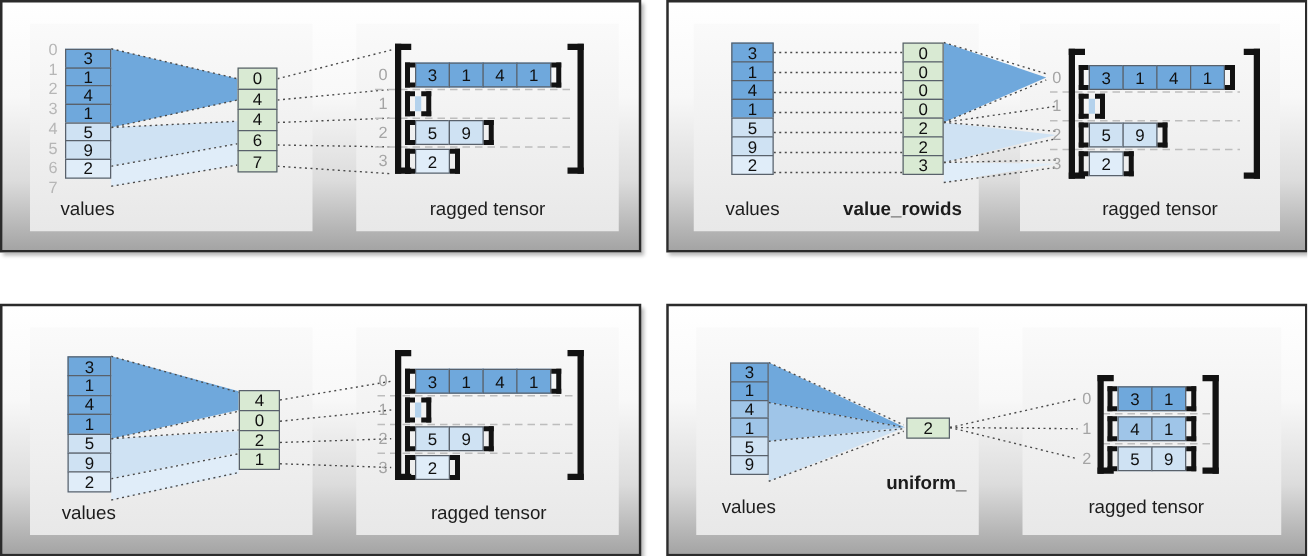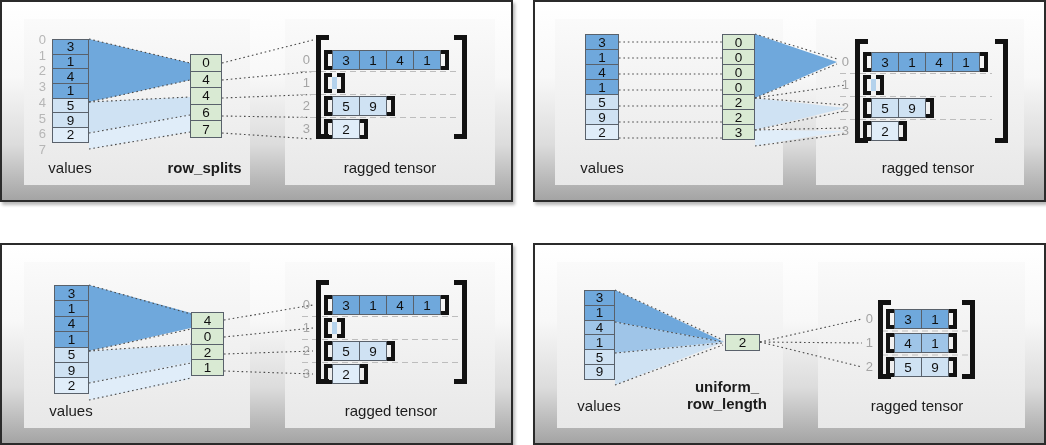--- a/index.html
+++ b/index.html
@@ -110,21 +110,20 @@
         <div class="cell" style="width: 28px; background: rgb(207, 226, 243);">5</div>
         <div class="cell" style="width: 28px; background: rgb(207, 226, 243); margin-left: -1px;">9</div>
         <div class="rb r"></div>
       </div>
     <div class="rrow" style="left:322px;top:117px;">
         <div class="rb l"></div>
         <div class="cell" style="width: 28px; background: rgb(224, 237, 249);">2</div>
         <div class="rb r"></div>
       </div>
     <div class="lbl" style="left:28px;top:157px;width:80px;">values</div>
-    <div class="lbl b" style="left:145px;top:157px;width:115px;">row_splits</div>
     <div class="lbl" style="left:308px;top:157px;width:160px;">ragged tensor</div>
   </div>
 
   <div class="quad" style="left:533px;top:0;">
     <div class="panel" style="left:20px;top:17px;width:228px;height:166px;"></div>
     <div class="panel" style="left:281px;top:17px;width:208px;height:166px;"></div>
     <svg class="lay" width="509" height="198" viewBox="0 0 509 198">
       <polygon points="220,32 302,60 220,96" fill="#6fa8dc"></polygon>
       <polygon points="220,96 310,106 220,128" fill="#cfe2f3"></polygon>
       <polygon points="220,128 310,129 220,144" fill="#e0edf9"></polygon>
@@ -194,20 +193,21 @@
         <div class="cell" style="width: 28px; background: rgb(207, 226, 243);">5</div>
         <div class="cell" style="width: 28px; background: rgb(207, 226, 243); margin-left: -1px;">9</div>
         <div class="rb r"></div>
       </div>
     <div class="rrow" style="left:328px;top:119px;">
         <div class="rb l"></div>
         <div class="cell" style="width: 28px; background: rgb(224, 237, 249);">2</div>
         <div class="rb r"></div>
       </div>
     <div class="lbl" style="left:27px;top:157px;width:80px;">values</div>
+    <div class="lbl b" style="left:122px;top:157px;width:130px;">value_rowids</div>
     <div class="lbl" style="left:313px;top:157px;width:160px;">ragged tensor</div>
   </div>
 
   <div class="quad" style="left:0;top:243px;">
     <div class="panel" style="left:22px;top:17px;width:226px;height:166px;"></div>
     <div class="panel" style="left:283px;top:17px;width:210px;height:166px;"></div>
     <svg class="lay" width="509" height="198" viewBox="0 0 509 198">
       <polygon points="87,40 189,68 189,83 87,106" fill="#6fa8dc"></polygon>
       <polygon points="87,106 189,100 189,117 87,138" fill="#cfe2f3"></polygon>
       <polygon points="87,138 189,117 189,134 87,155" fill="#e0edf9"></polygon>
@@ -330,20 +330,19 @@
         <div class="cell" style="width: 28px; background: rgb(159, 197, 232); margin-left: -1px;">1</div>
         <div class="rb r"></div>
       </div>
     <div class="rrow" style="left:351px;top:112px;">
         <div class="rb l"></div>
         <div class="cell" style="width: 28px; background: rgb(207, 226, 243);">5</div>
         <div class="cell" style="width: 28px; background: rgb(207, 226, 243); margin-left: -1px;">9</div>
         <div class="rb r"></div>
       </div>
     <div class="lbl" style="left:24px;top:152px;width:80px;">values</div>
-    <div class="lbl b" style="left:132px;top:133px;width:120px;">
+    <div class="lbl b" style="left:146px;top:133px;width:120px;">
       <span style="display:block">uniform_</span>
-      <span style="display:block">row_length</span>
     </div>
     <div class="lbl" style="left:302px;top:152px;width:160px;">ragged tensor</div>
   </div>
 
 </div>
 
 </body></html>

